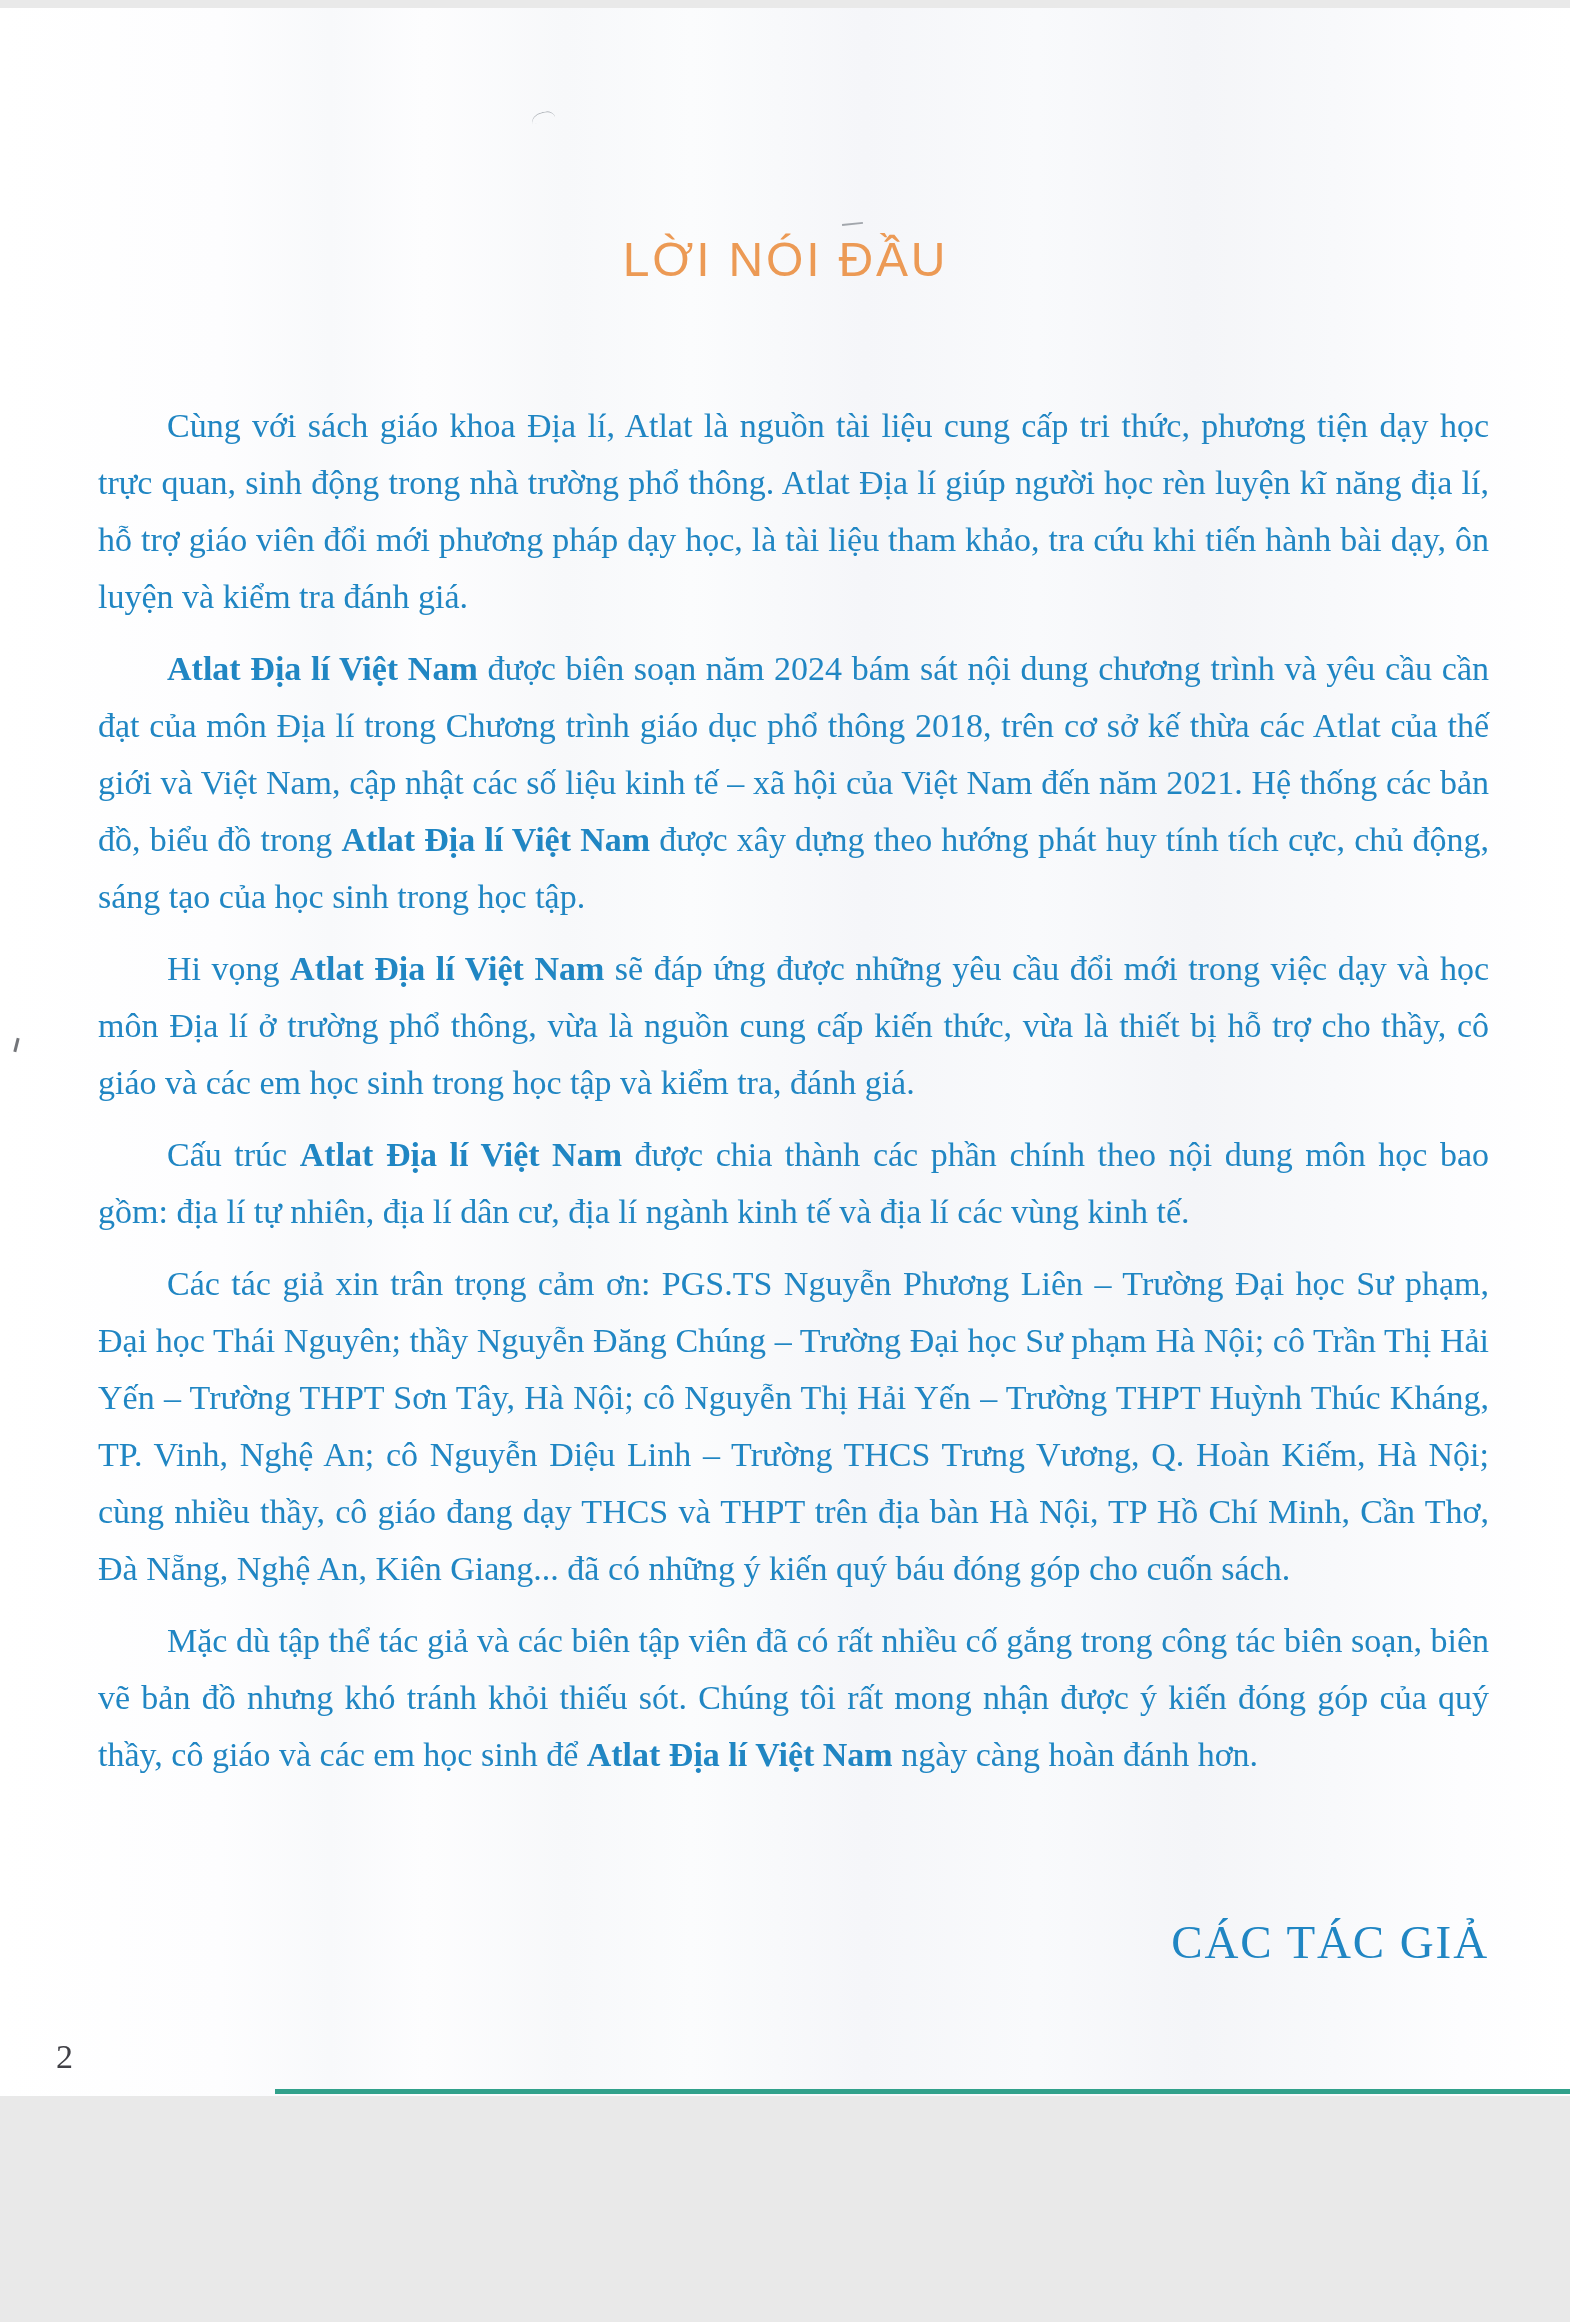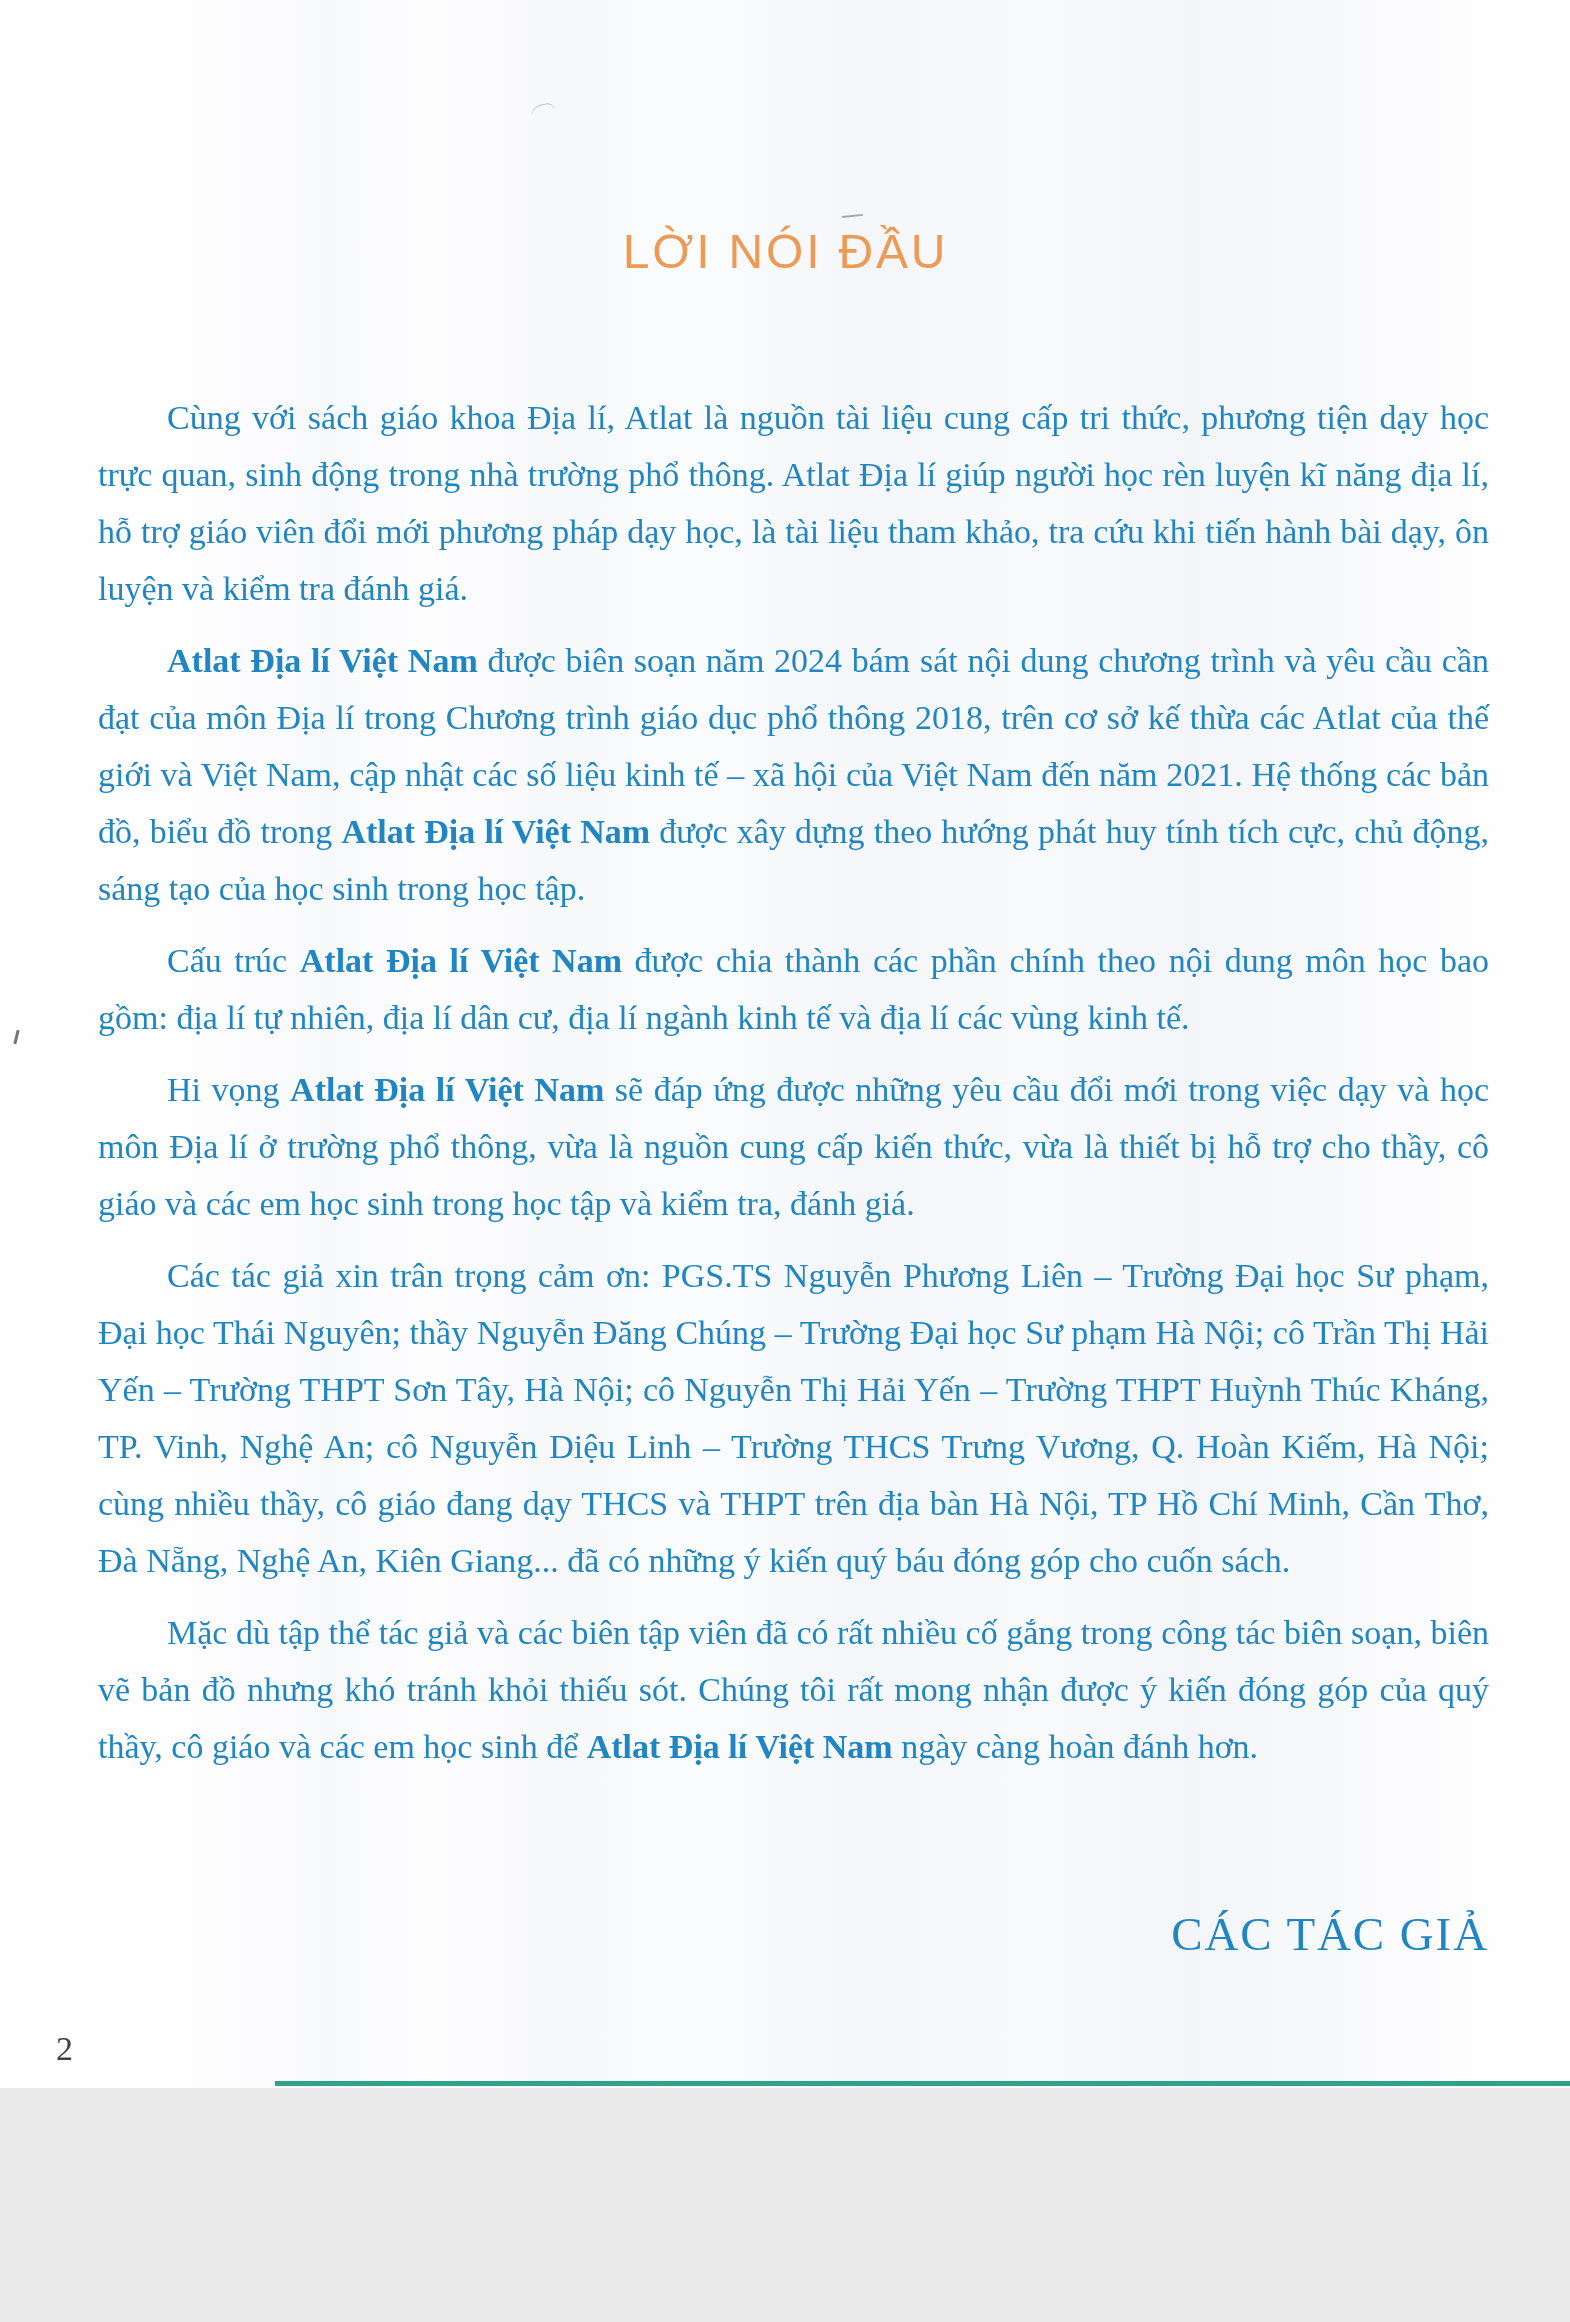--- a/index.html
+++ b/index.html
@@ -4,21 +4,21 @@
 <style>
   html, body {
     margin: 0;
     padding: 0;
     background: #e9e9e9;
   }
   .page {
     position: relative;
     width: 1571px;
     height: 2088px;
-    margin: 0 auto;
+    margin: 8px auto;
     overflow: hidden;
     
     background:
       linear-gradient(90deg,
         #ffffff 0%, #fdfdfe 14%, #f8f9fb 21%, #fdfdfe 27%,
         #f7f8fa 36%, #fbfcfd 44%, #f5f6f9 55%, #f9fafc 66%,
         #f4f5f8 76%, #f8f9fb 85%, #fdfdfe 93%, #ffffff 100%);
     font-family: "Liberation Serif", "DejaVu Serif", serif;
   }
   .title {
@@ -101,22 +101,22 @@
 
   <span class="artifact artifact-squiggle"></span>
   <span class="artifact artifact-dash"></span>
   <span class="artifact artifact-tick"></span>
 
   <h1 class="title">LỜI NÓI ĐẦU</h1>
 
   <div class="content">
       <p class="para"><span>Cùng với sách giáo khoa Địa lí, Atlat là nguồn tài liệu cung cấp tri thức, phương tiện dạy học trực quan, sinh động trong nhà trường phổ thông. Atlat Địa lí giúp người học rèn luyện kĩ năng địa lí, hỗ trợ giáo viên đổi mới phương pháp dạy học, là tài liệu tham khảo, tra cứu khi tiến hành bài dạy, ôn luyện và kiểm tra đánh giá.</span></p>
       <p class="para"><span class="book-title">Atlat Địa lí Việt Nam</span><span> được biên soạn năm 2024 bám sát nội dung chương trình và yêu cầu cần đạt của môn Địa lí trong Chương trình giáo dục phổ thông 2018, trên cơ sở kế thừa các Atlat của thế giới và Việt Nam, cập nhật các số liệu kinh tế – xã hội của Việt Nam đến năm 2021. Hệ thống các bản đồ, biểu đồ trong </span><span class="book-title">Atlat Địa lí Việt Nam</span><span> được xây dựng theo hướng phát huy tính tích cực, chủ động, sáng tạo của học sinh trong học tập.</span></p>
+      <p class="para"><span>Hi vọng </span><span class="book-title">Atlat Địa lí Việt Nam</span><span> sẽ đáp ứng được những yêu cầu đổi mới trong việc dạy và học môn Địa lí ở trường phổ thông, vừa là nguồn cung cấp kiến thức, vừa là thiết bị hỗ trợ cho thầy, cô giáo và các em học sinh trong học tập và kiểm tra, đánh giá.</span></p>
       <p class="para"><span>Cấu trúc </span><span class="book-title">Atlat Địa lí Việt Nam</span><span> được chia thành các phần chính theo nội dung môn học bao gồm: địa lí tự nhiên, địa lí dân cư, địa lí ngành kinh tế và địa lí các vùng kinh tế.</span></p>
-      <p class="para"><span>Hi vọng </span><span class="book-title">Atlat Địa lí Việt Nam</span><span> sẽ đáp ứng được những yêu cầu đổi mới trong việc dạy và học môn Địa lí ở trường phổ thông, vừa là nguồn cung cấp kiến thức, vừa là thiết bị hỗ trợ cho thầy, cô giáo và các em học sinh trong học tập và kiểm tra, đánh giá.</span></p>
       <p class="para"><span>Các tác giả xin trân trọng cảm ơn: PGS.TS Nguyễn Phương Liên – Trường Đại học Sư phạm, Đại học Thái Nguyên; thầy Nguyễn Đăng Chúng – Trường Đại học Sư phạm Hà Nội; cô Trần Thị Hải Yến – Trường THPT Sơn Tây, Hà Nội; cô Nguyễn Thị Hải Yến – Trường THPT Huỳnh Thúc Kháng, TP. Vinh, Nghệ An; cô Nguyễn Diệu Linh – Trường THCS Trưng Vương, Q. Hoàn Kiếm, Hà Nội; cùng nhiều thầy, cô giáo đang dạy THCS và THPT trên địa bàn Hà Nội, TP Hồ Chí Minh, Cần Thơ, Đà Nẵng, Nghệ An, Kiên Giang... đã có những ý kiến quý báu đóng góp cho cuốn sách.</span></p>
       <p class="para"><span>Mặc dù tập thể tác giả và các biên tập viên đã có rất nhiều cố gắng trong công tác biên soạn, biên vẽ bản đồ nhưng khó tránh khỏi thiếu sót. Chúng tôi rất mong nhận được ý kiến đóng góp của quý thầy, cô giáo và các em học sinh để </span><span class="book-title">Atlat Địa lí Việt Nam</span><span> ngày càng hoàn đánh hơn.</span></p>
     </div>
 
 
   <div class="signature">CÁC TÁC GIẢ</div>
 
   <div class="page-number">2</div>
 
   <div class="bottom-rule"></div>

